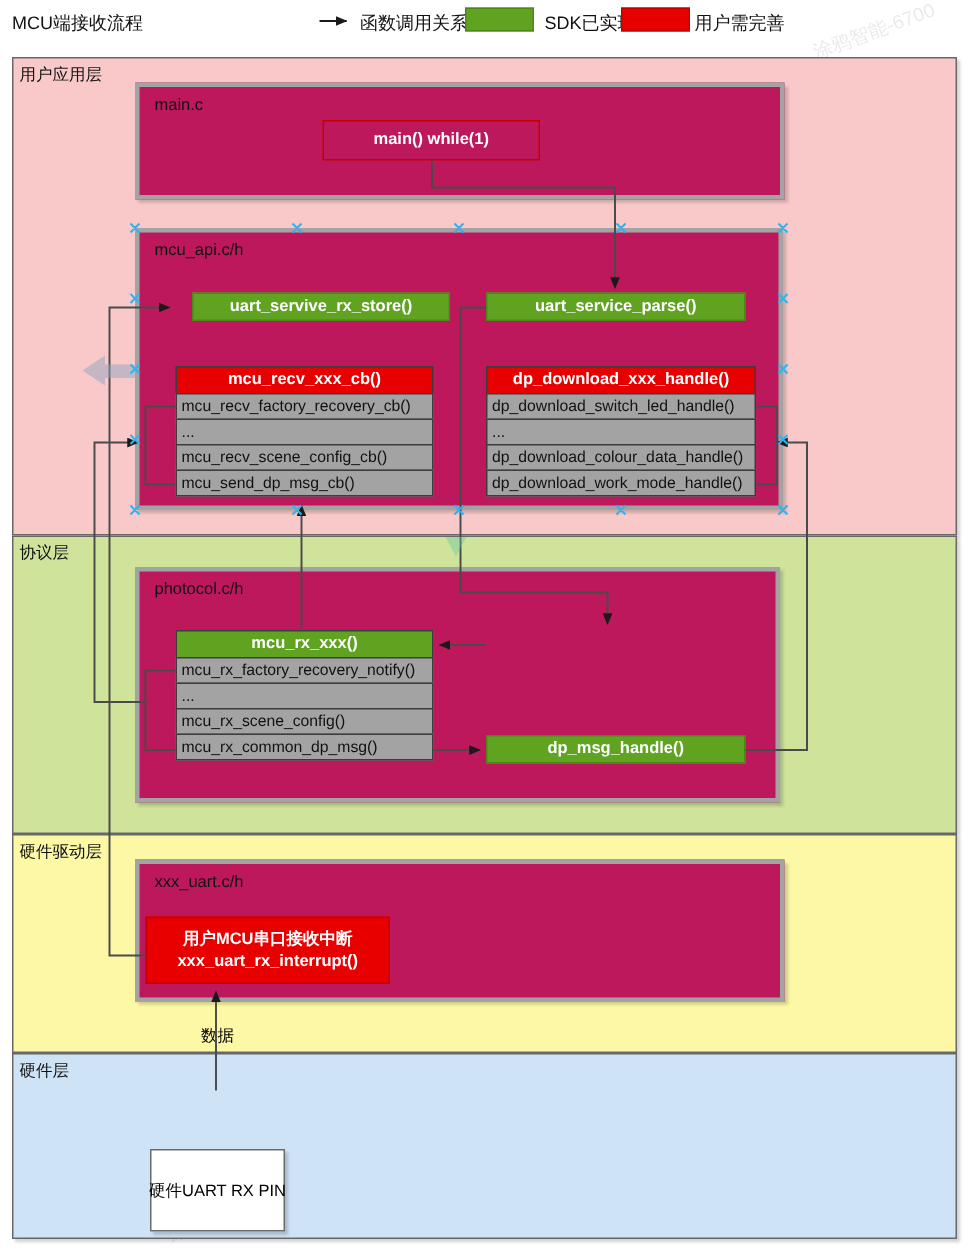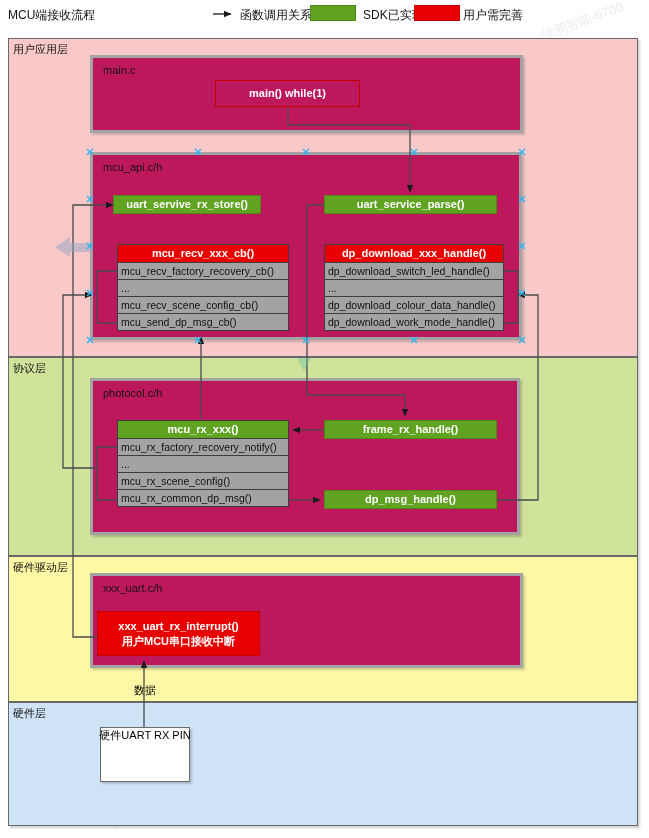--- a/index.html
+++ b/index.html
@@ -29,22 +29,22 @@
   
   .rnode2{position:absolute;box-sizing:border-box;background:#e80000;border:1px solid #c40000;
           color:#fff;font-weight:bold;font-size:11px;text-align:center;
           display:flex;flex-direction:column;justify-content:center;line-height:15px;}
   
   .title{position:absolute;left:8px;top:7px;font-size:12px;color:#111;text-align:right;}
   .leg-label{position:absolute;top:7px;font-size:12px;color:#111;}
   .swatch{position:absolute;top:5px;width:46px;height:16px;box-sizing:border-box;}
   
   .pinbox{position:absolute;background:#fff;border:1px solid #6b6b6b;box-sizing:border-box;
-          box-shadow:2px 2px 2px rgba(0,0,0,0.18);display:flex;align-items:flex-start;justify-content:center;
-          font-size:11px;white-space:nowrap;}
+          box-shadow:2px 2px 2px rgba(0,0,0,0.18);display:flex;align-items:center;justify-content:center;
+          font-size:11px;white-space:nowrap;margin-top:39px;}
   
   .dlabel{position:absolute;font-size:11px;background:#fcf8a5;padding:0 1px;}
   
   .wm{position:absolute;font-size:13px;color:rgba(125,125,125,0.16);
       transform:rotate(-20deg);white-space:nowrap;pointer-events:none;}
   svg.overlay{position:absolute;left:0;top:0;pointer-events:none;}
 </style>
 </head>
 <body>
 
@@ -84,21 +84,21 @@
   </div>
 
   <div class="wbox" style="left:90px;top:55px;width:433px;height:78px;">
     <div class="wbox-title">main.c</div>
   </div>
   <div class="node red" style="left:215px;top:80px;width:145px;height:27px;line-height:25px;">main() while(1)</div>
 
   <div class="wbox" style="left:90px;top:152px;width:432px;height:188px;">
     <div class="wbox-title">mcu_api.c/h</div>
   </div>
-  <div class="node green" style="left:113px;top:195px;width:148px;">uart_servive_rx_store()</div>
+  <div class="node green" style="left:128px;top:195px;width:172px;">uart_servive_rx_store()</div>
   <div class="node green" style="left:324px;top:195px;width:173px;">uart_service_parse()</div>
 
   <div class="tbl" style="left:117px;top:244px;width:172px;">
     <div class="tbl-h redh">mcu_recv_xxx_cb()</div>
     <div class="tbl-r">mcu_recv_factory_recovery_cb()</div>
     <div class="tbl-r">...</div>
     <div class="tbl-r">mcu_recv_scene_config_cb()</div>
     <div class="tbl-r">mcu_send_dp_msg_cb()</div>
   </div>
 
@@ -113,29 +113,28 @@
   <div class="wbox" style="left:90px;top:378px;width:430px;height:157px;">
     <div class="wbox-title">photocol.c/h</div>
   </div>
   <div class="tbl" style="left:117px;top:420px;width:172px;">
     <div class="tbl-h greenh">mcu_rx_xxx()</div>
     <div class="tbl-r">mcu_rx_factory_recovery_notify()</div>
     <div class="tbl-r">...</div>
     <div class="tbl-r">mcu_rx_scene_config()</div>
     <div class="tbl-r">mcu_rx_common_dp_msg()</div>
   </div>
-  <div class="node green" style="left:324px;top:420px;width:173px;">frame_rx_handle()</div>
   <div class="node green" style="left:324px;top:490px;width:173px;">dp_msg_handle()</div>
 
   <div class="wbox" style="left:90px;top:573px;width:433px;height:95px;">
     <div class="wbox-title">xxx_uart.c/h</div>
   </div>
   <div class="rnode2" style="left:97px;top:611px;width:163px;height:45px;">
+    <div>用户MCU串口接收中断</div>
     <div>xxx_uart_rx_interrupt()</div>
-    <div>用户MCU串口接收中断</div>
   </div>
   <div class="dlabel" style="left:133px;top:683px;">数据</div>
 
   <div class="pinbox" style="left:100px;top:727px;width:90px;height:55px;">
     <span>硬件UART RX PIN</span>
   </div>
 
   <svg class="overlay" width="649" height="838" viewBox="0 0 649 838">
     <defs>
       <marker id="ah" markerWidth="7" markerHeight="7" refX="5.5" refY="2.5" orient="auto">

